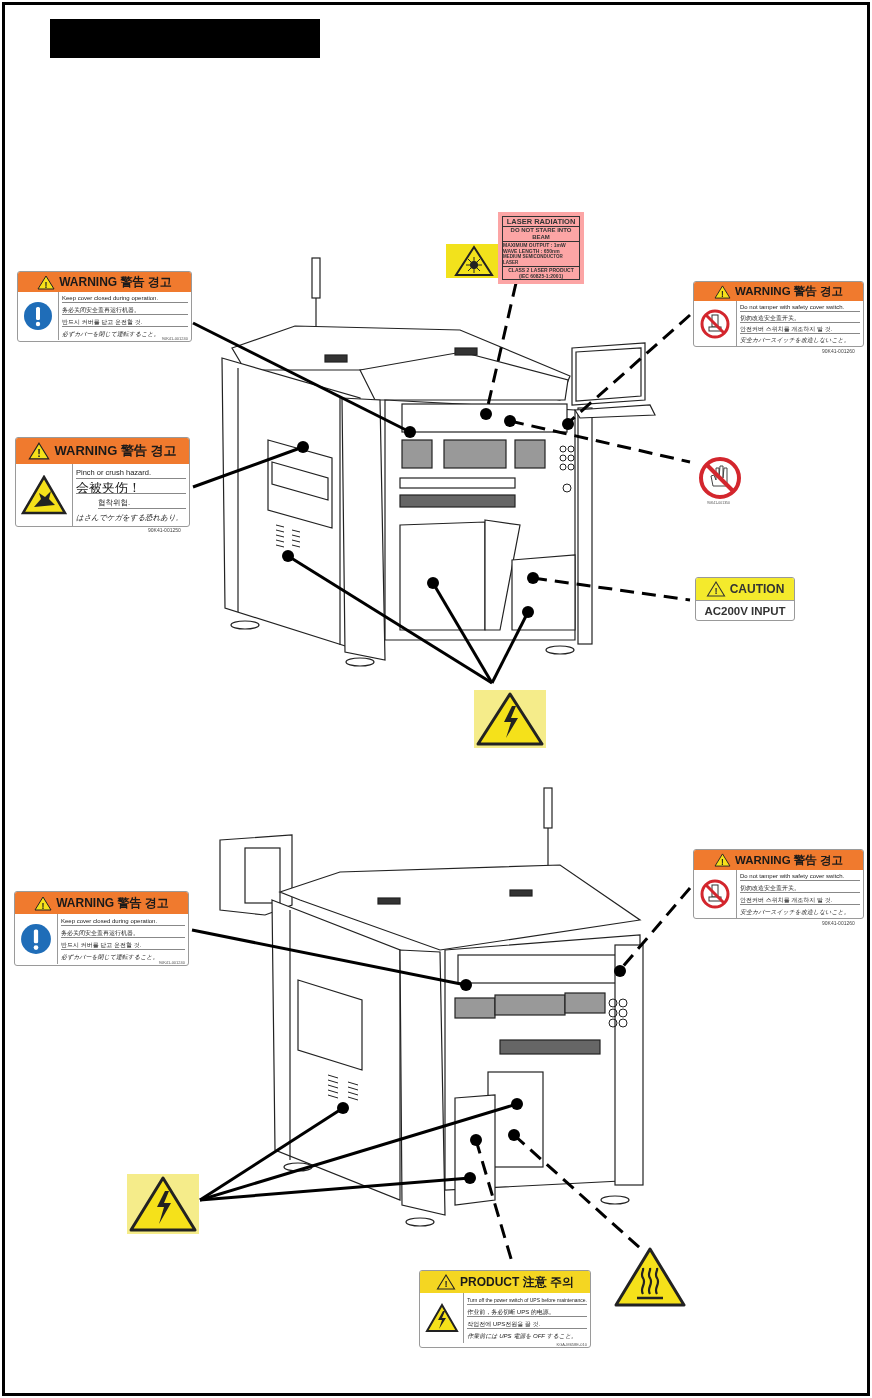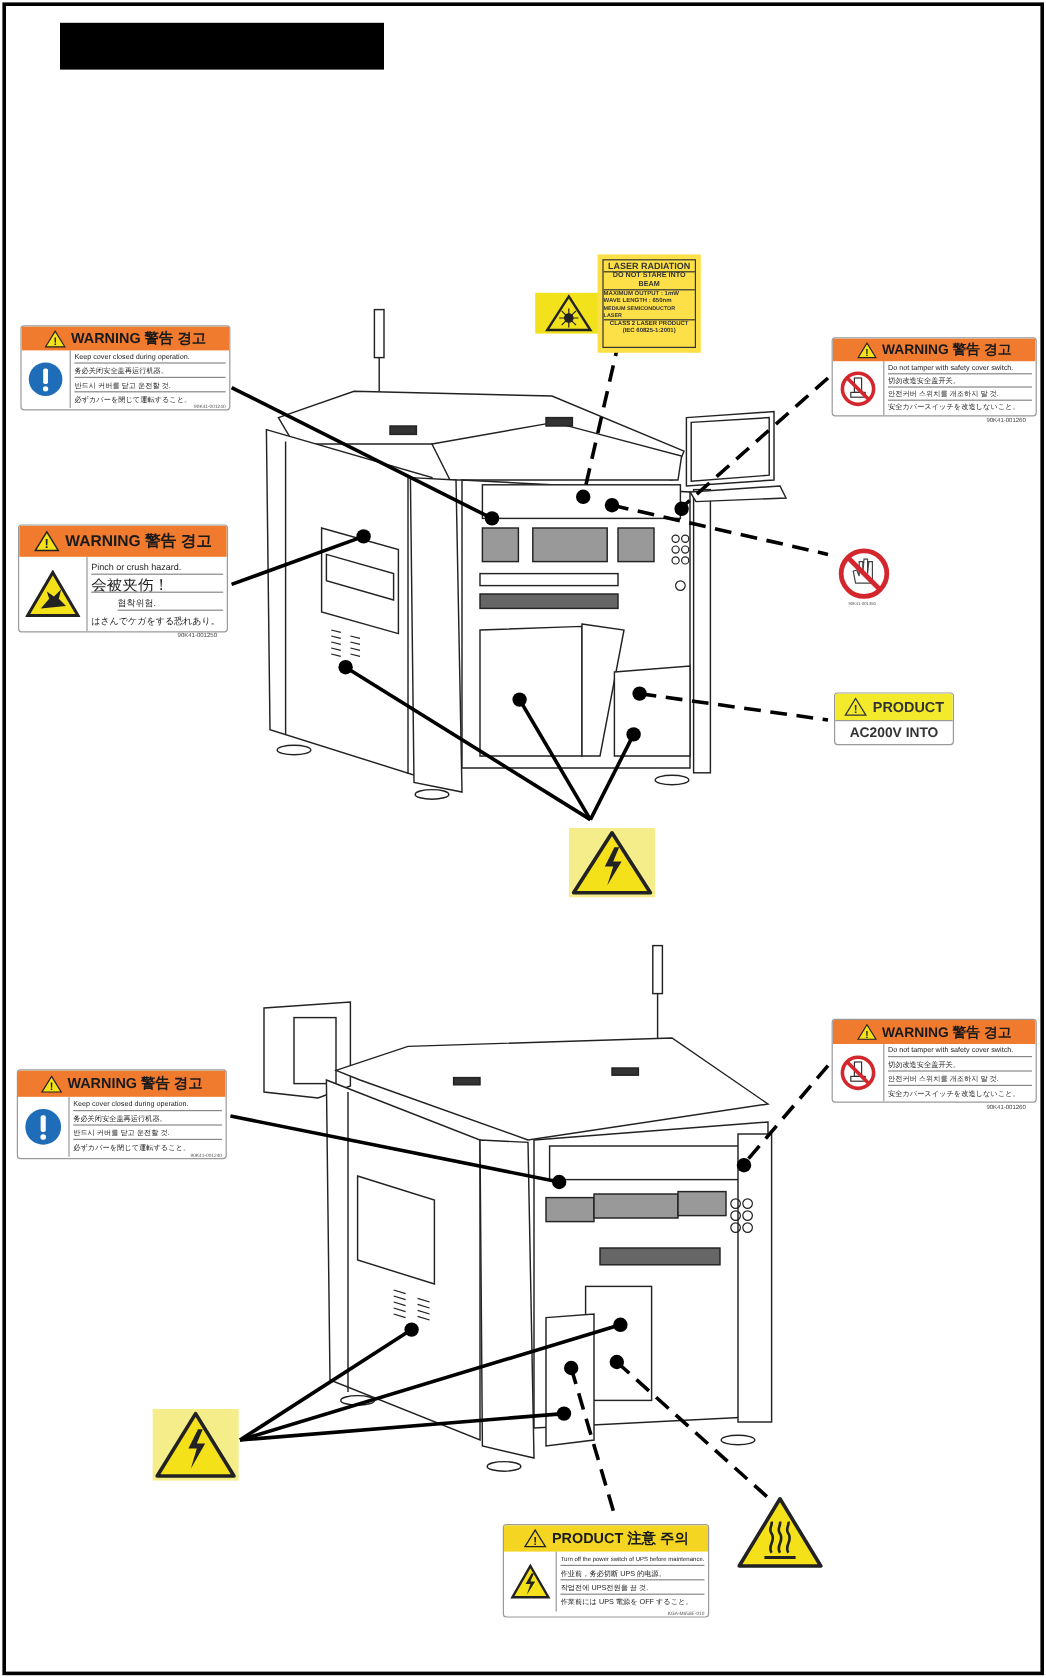--- a/index.html
+++ b/index.html
@@ -8,26 +8,26 @@
   .title-bar { position:absolute; left:50px; top:19px; width:270px; height:39px; background:#000; color:#000; font-size:14px; }
   .svg-layer { position:absolute; left:0; top:0; }
   .label { position:absolute; background:#fff; border:1px solid #9a9a9a; border-radius:3px; box-sizing:border-box; overflow:hidden; }
   .label .hdr { display:flex; align-items:center; justify-content:center; gap:4px; font-weight:bold; color:#1a1a1a; white-space:nowrap; }
   .label.warn .hdr { background:#f07a2e; }
   .label.caut .hdr { background:#f4d622; }
   .label .body { display:flex; }
   .label .pict { display:flex; align-items:center; justify-content:center; border-right:1px solid #999; }
   .label .lines { flex:1; display:flex; flex-direction:column; justify-content:space-around; padding:1px 3px; }
   .label .lines div { border-bottom:1px solid #888; font-size:6px; line-height:8px; color:#222; white-space:nowrap; overflow:hidden; }
-  .label .lines div:last-child { border-bottom:none; }
+  .label .lines div:last-child { border-bottom:none;font-style:italic; }
   .label .code { position:absolute; right:3px; bottom:0; font-size:4px; color:#555; }
   .code-out { position:absolute; font-size:5px; color:#444; }
   .laser { position:absolute; left:446px; top:212px; width:138px; height:66px; }
   .laser .strip { position:absolute; left:0; top:32px; width:60px; height:34px; background:#f2e21c; }
-  .laser .main { position:absolute; left:52px; top:0; width:86px; height:82px; background:#fde047; }
+  .laser .main { position:absolute; left:52px; top:0; width:86px; height:72px; background:#fca5a5; }
   .laser .inner { position:absolute; left:4px; top:4px; right:4px; bottom:4px; border:1.5px solid #333; }
   .laser .inner div { font-size:5px; line-height:6px; text-align:center; color:#333; font-weight:bold; border-bottom:1px solid #333; }
   .laser .inner .big { font-size:7.5px; line-height:9px; }
   .laser .inner .big2 { font-size:6px; line-height:7px; }
   .laser .inner div:last-child { border-bottom:none; }
   .ac-label { position:absolute; left:695px; top:577px; width:100px; height:44px; border:1px solid #999; border-radius:3px; background:#fff; box-sizing:border-box; overflow:hidden; }
   .ac-label .hdr { background:#f4ea2c; height:22px; display:flex; align-items:center; justify-content:center; gap:4px; font-weight:bold; font-size:12px; color:#333; }
   .ac-label .txt { height:20px; display:flex; align-items:center; justify-content:center; font-weight:bold; font-size:11.5px; color:#333; border-top:1px solid #999; }
   .hand { position:absolute; left:697px; top:456px; width:46px; height:46px; background:#fff; }
   .hand .code { position:absolute; bottom:-3px; left:10px; font-size:3.5px; color:#555; }
@@ -324,23 +324,23 @@
     </svg>
   <span class="code">90K41-001350</span>
 </div>
 
 <div class="ac-label">
   <div class="hdr">
     <svg width="20" height="16" viewBox="0 0 18 15">
         <polygon points="9,1 17,14 1,14" fill="none" stroke="#333" stroke-width="1"></polygon>
         <text x="9" y="12.5" text-anchor="middle" font-size="9" font-weight="bold" fill="#333" font-family="Liberation Sans, sans-serif">!</text>
       </svg>
-    <span>PRODUCT</span>
-  </div>
-  <div class="txt">AC200V INTO</div>
+    <span>CAUTION</span>
+  </div>
+  <div class="txt">AC200V INPUT</div>
 </div>
 
 <svg class="hazard" style="left:474px;top:690px;" width="72" height="58" viewBox="0 0 72 58">
   <rect width="72" height="58" fill="#f5ec8a"></rect>
   <polygon points="36,4 68,54 4,54" fill="#f5e11a" stroke="#222" stroke-width="3" stroke-linejoin="round"></polygon>
   <path d="M38,16 L30,32 L37,32 L32,48 L44,28 L37,28 L42,16 Z" fill="#222"></path>
 </svg>
 
 <div class="label warn" style="left:14px;top:891px;width:175px;height:75px;">
   <div class="hdr" style="height:22px;font-size:12px;">

